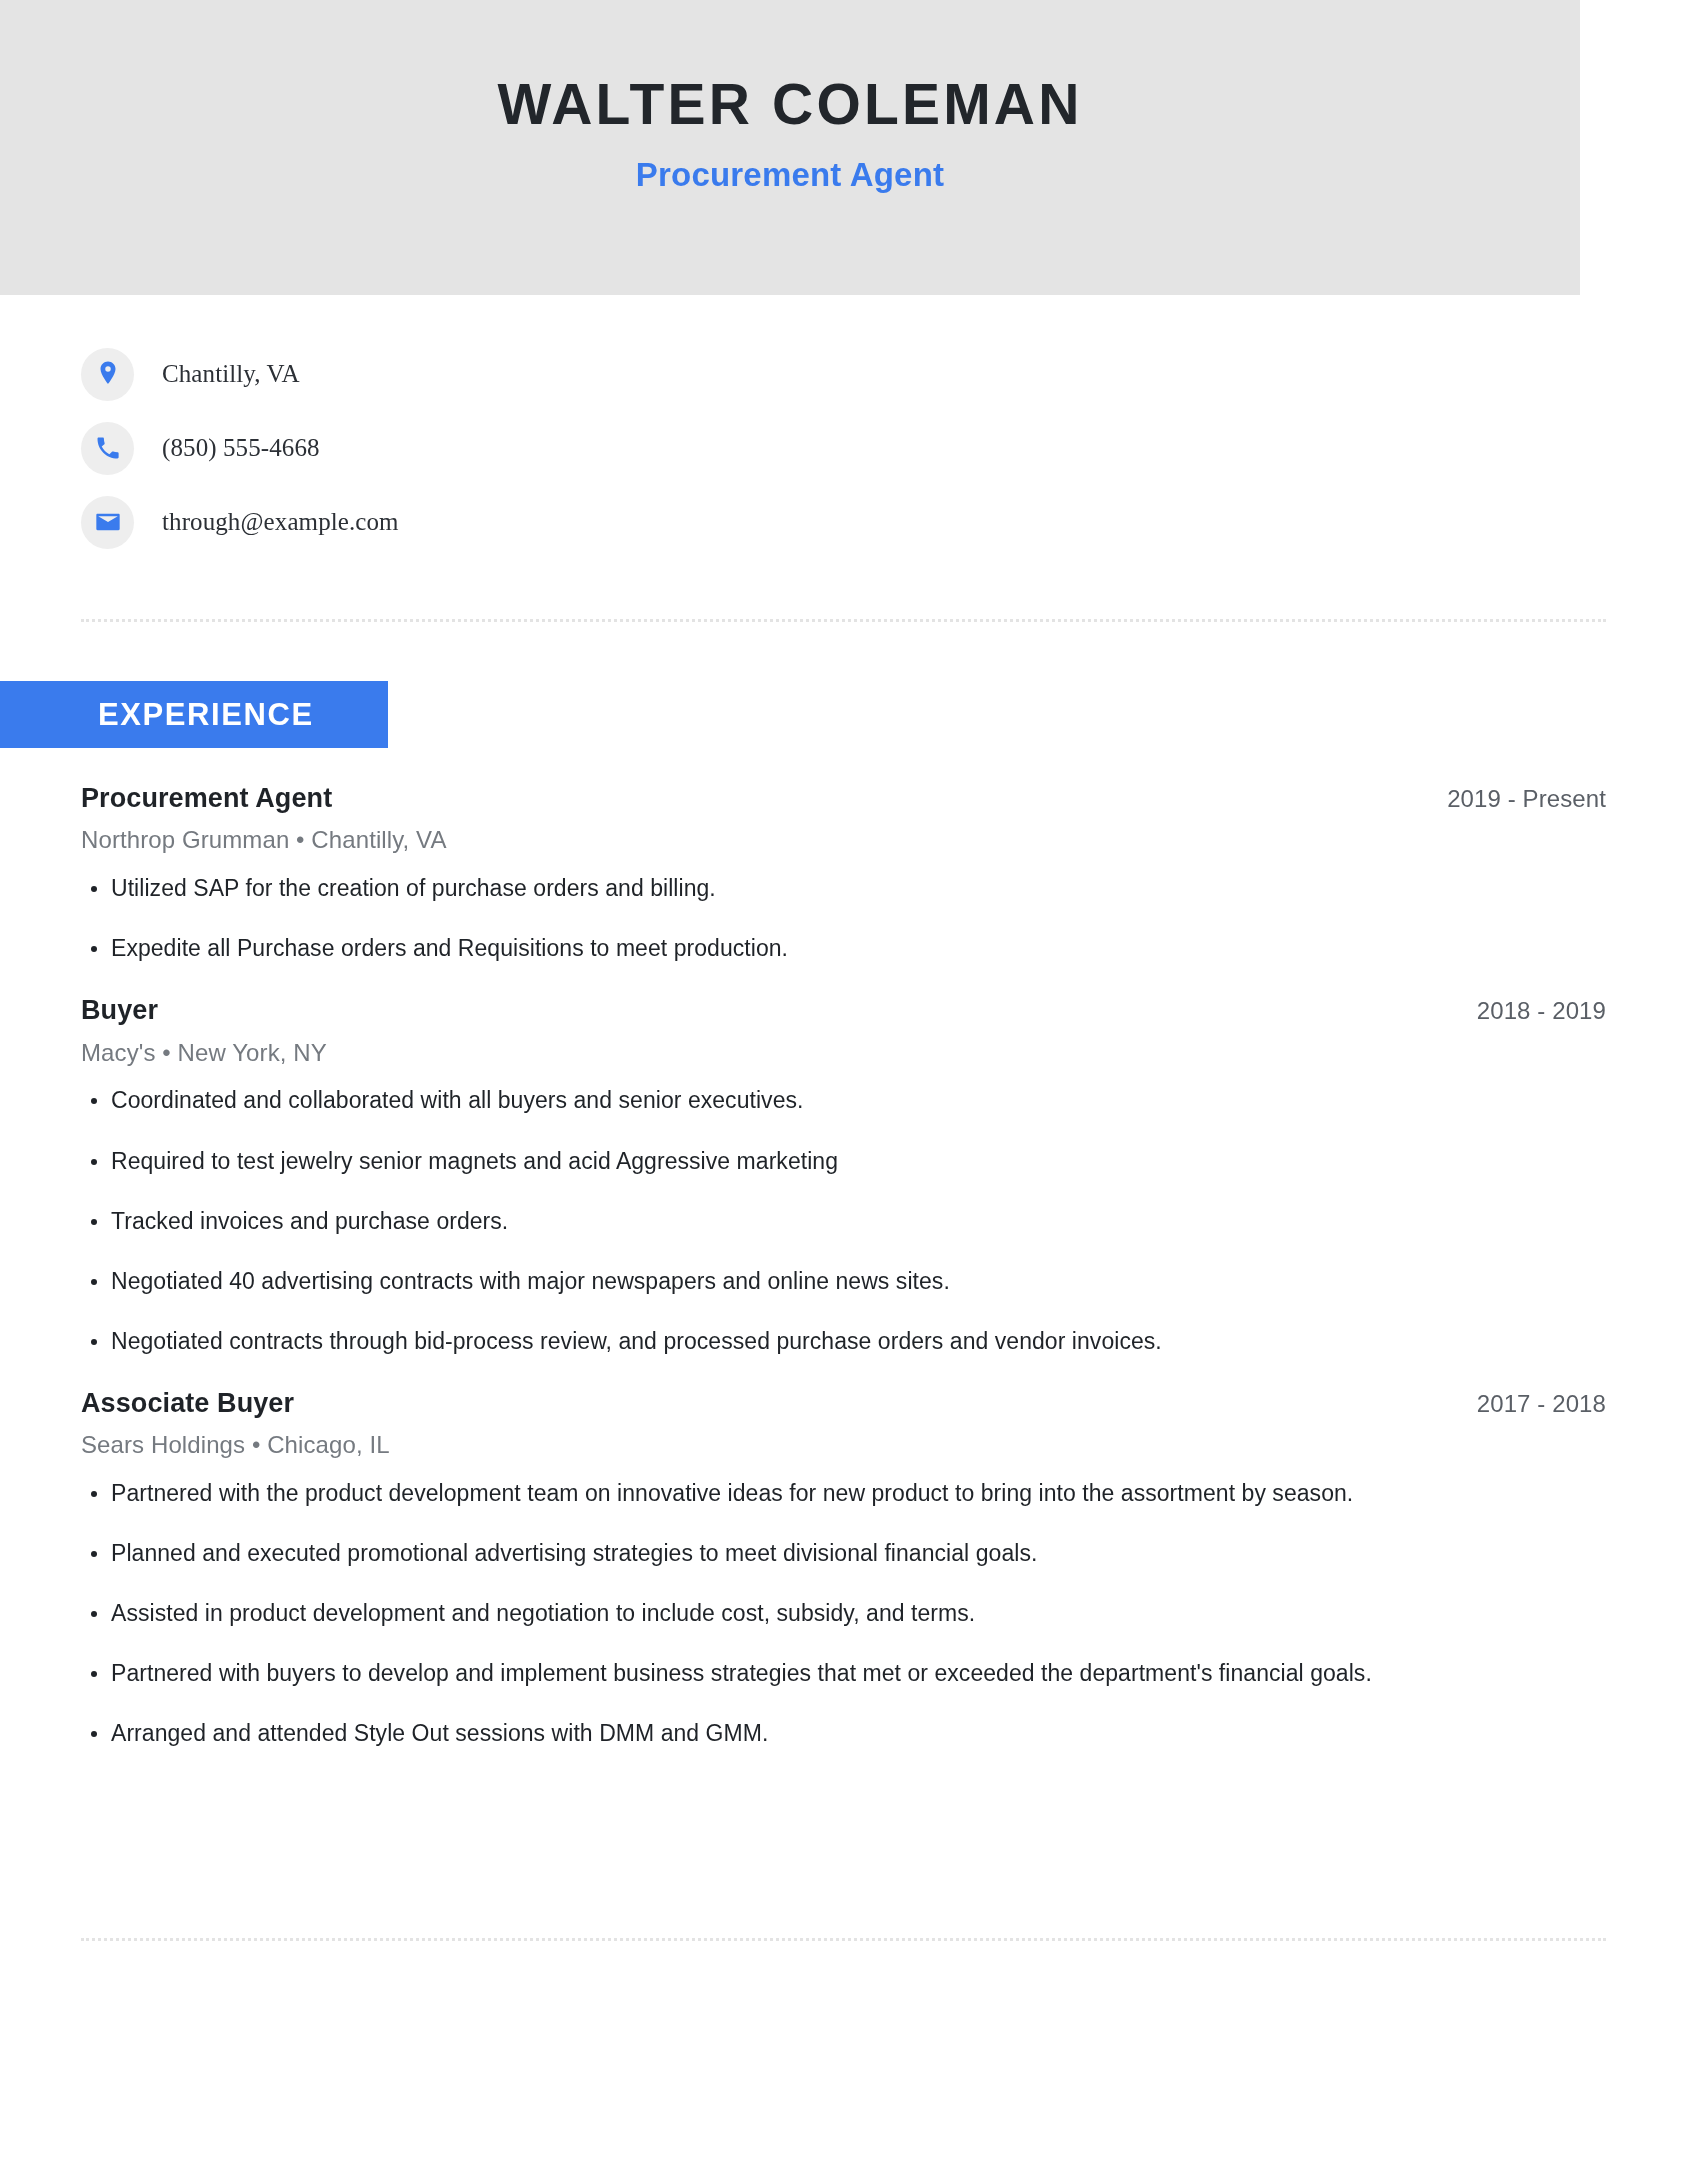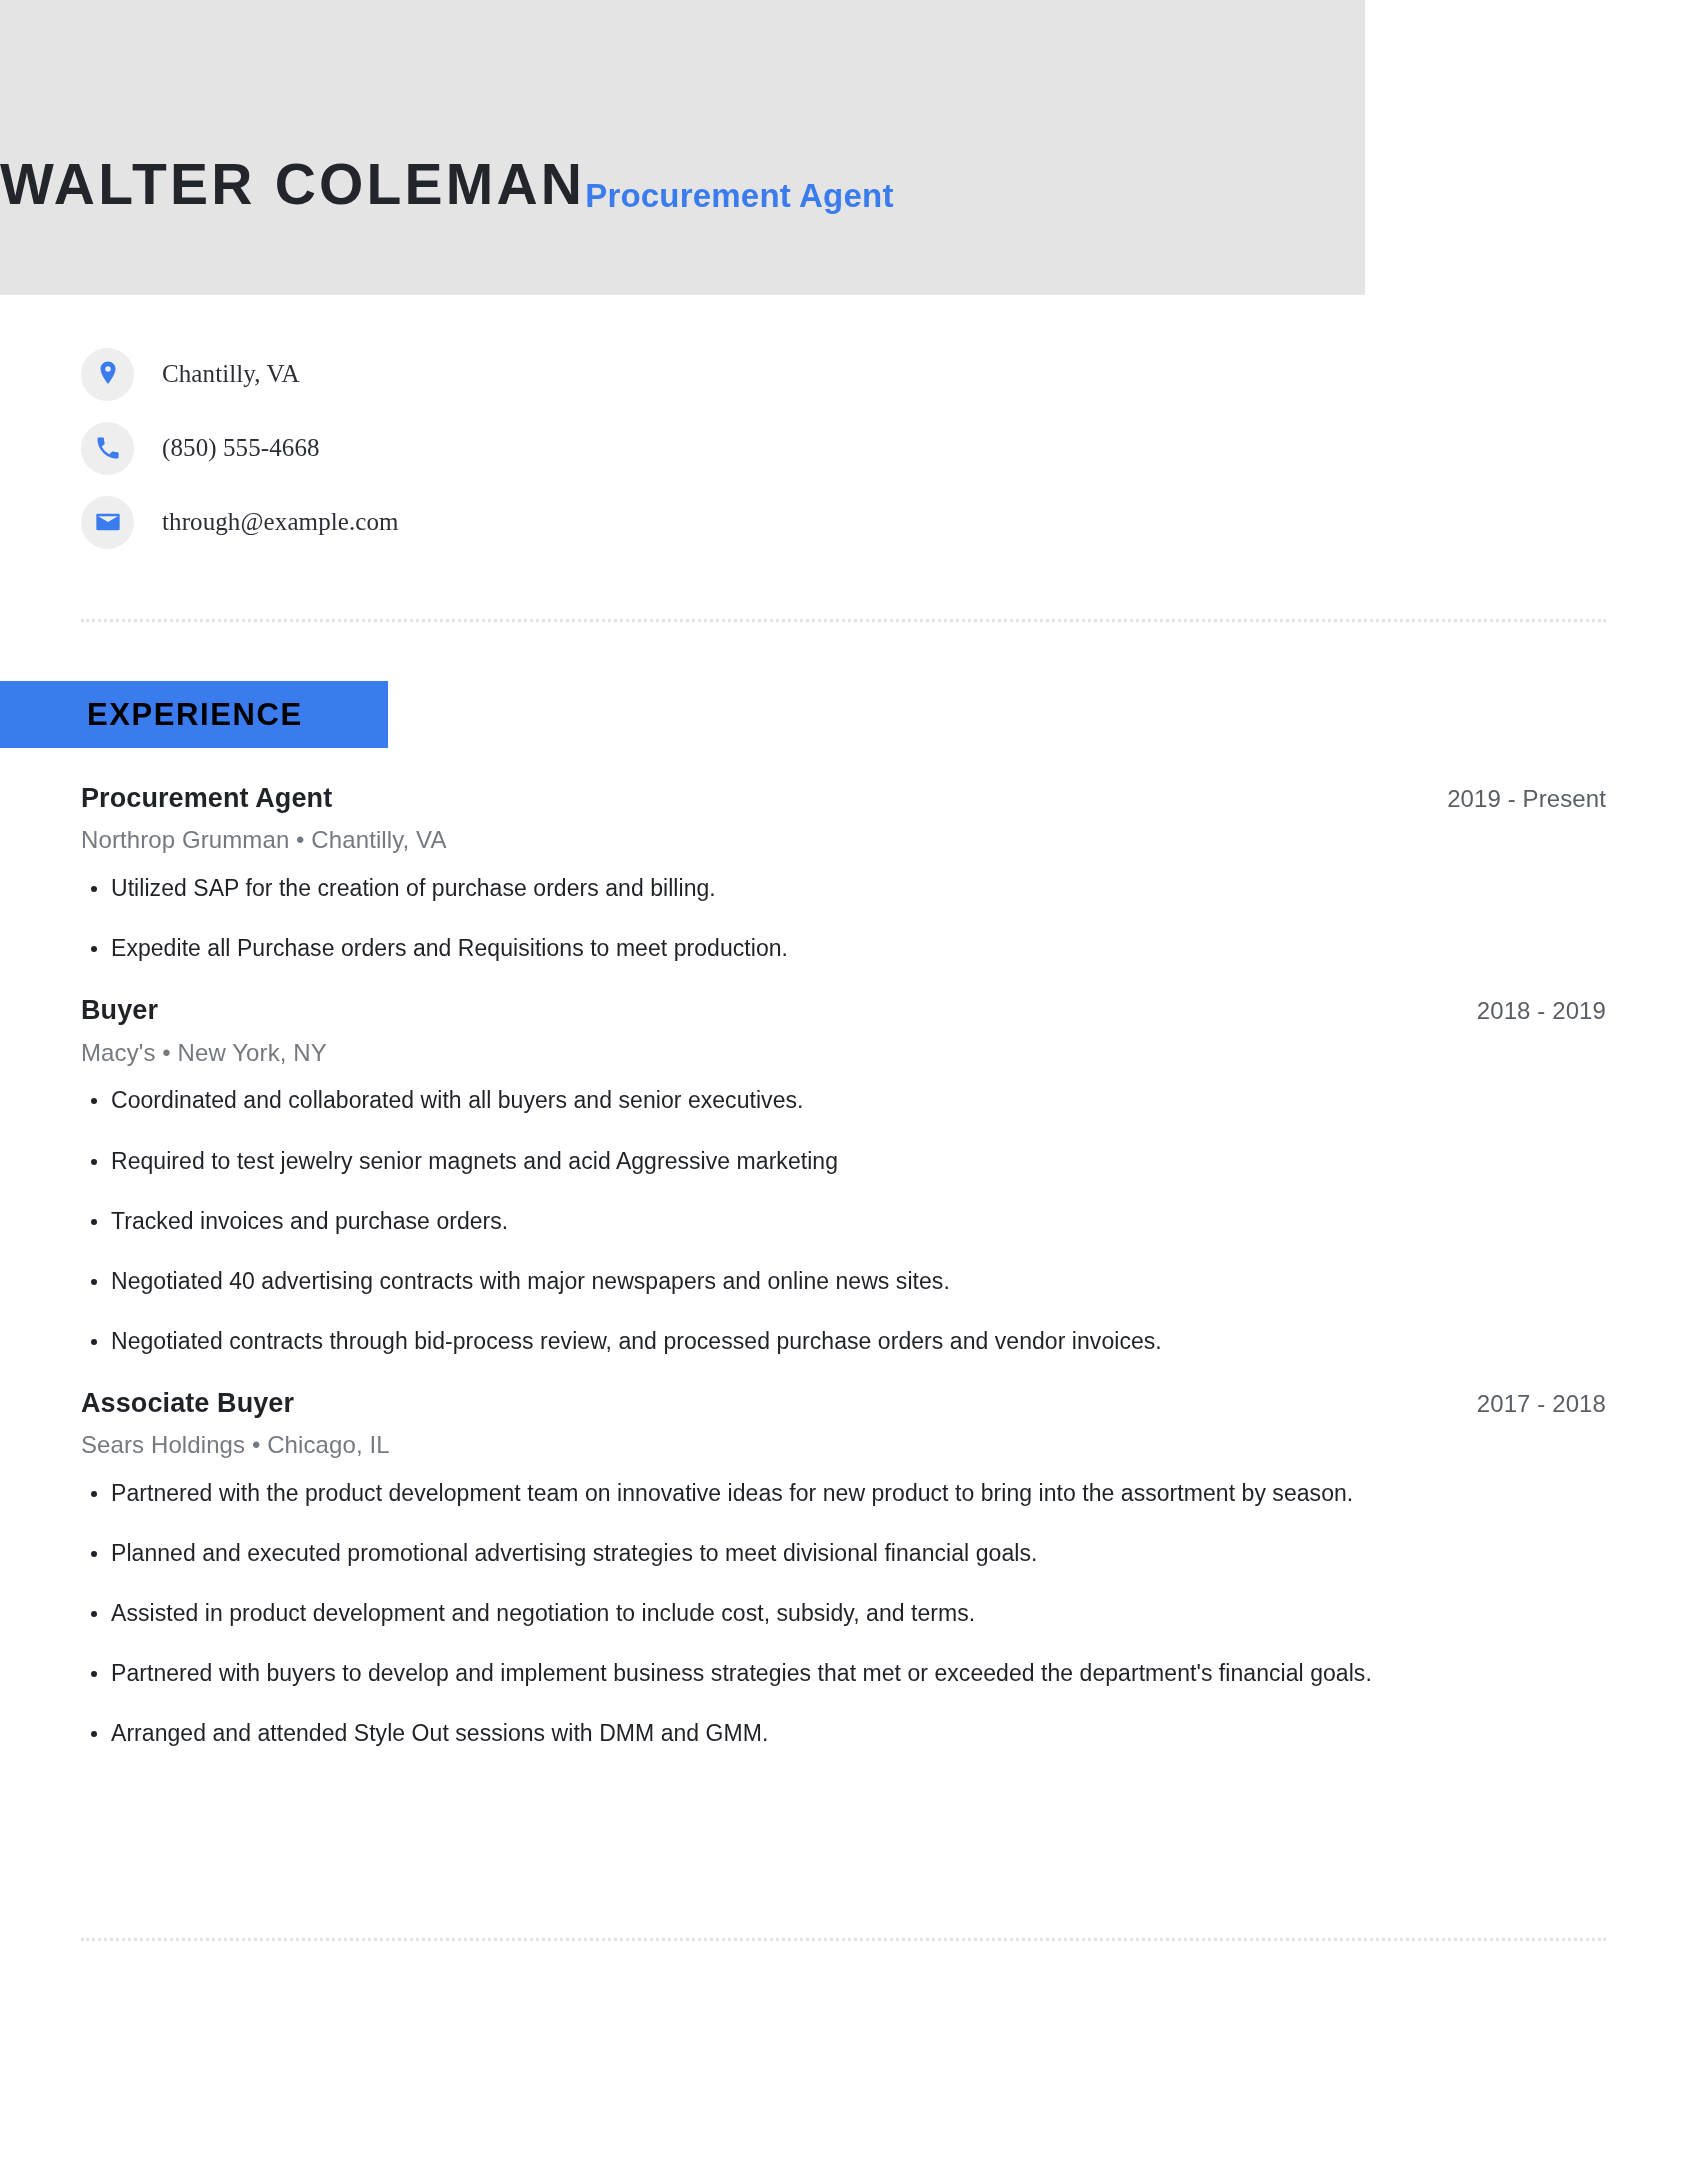--- a/index.html
+++ b/index.html
@@ -20,25 +20,25 @@
     height: 2178px;
     background: #ffffff;
     overflow: hidden;
   }
 
   
   .header-band {
     position: absolute;
     top: 0;
     left: 0;
-    width: 1365px;
+    width: 1580px;
     height: 295px;
     background: #e4e4e4;
     display: flex;
-    flex-direction: row;
+    flex-direction: column;
     align-items: center;
     justify-content: flex-start;
     box-sizing: border-box;
     padding-top: 75px;
   }
   .full-name {
     font-size: 57px;
     font-weight: 700;
     letter-spacing: 3.2px;
     color: #22262b;
@@ -106,26 +106,27 @@
     height: 67px;
     min-width: 388px;
     background: #3a7bed;
     display: flex;
     align-items: center;
     box-sizing: border-box;
     padding-left: 87px;
     padding-right: 40px;
   }
   .section-banner-label {
-    color: #000000;
+    color: #ffffff;
     font-size: 31px;
     font-weight: 700;
     letter-spacing: 1.6px;
     text-transform: uppercase;
     line-height: 1;
+    margin-left: 11px;
   }
 
   
   .experience-list {
     position: absolute;
     top: 782px;
     left: 81px;
     width: 1525px;
   }
   .job {

